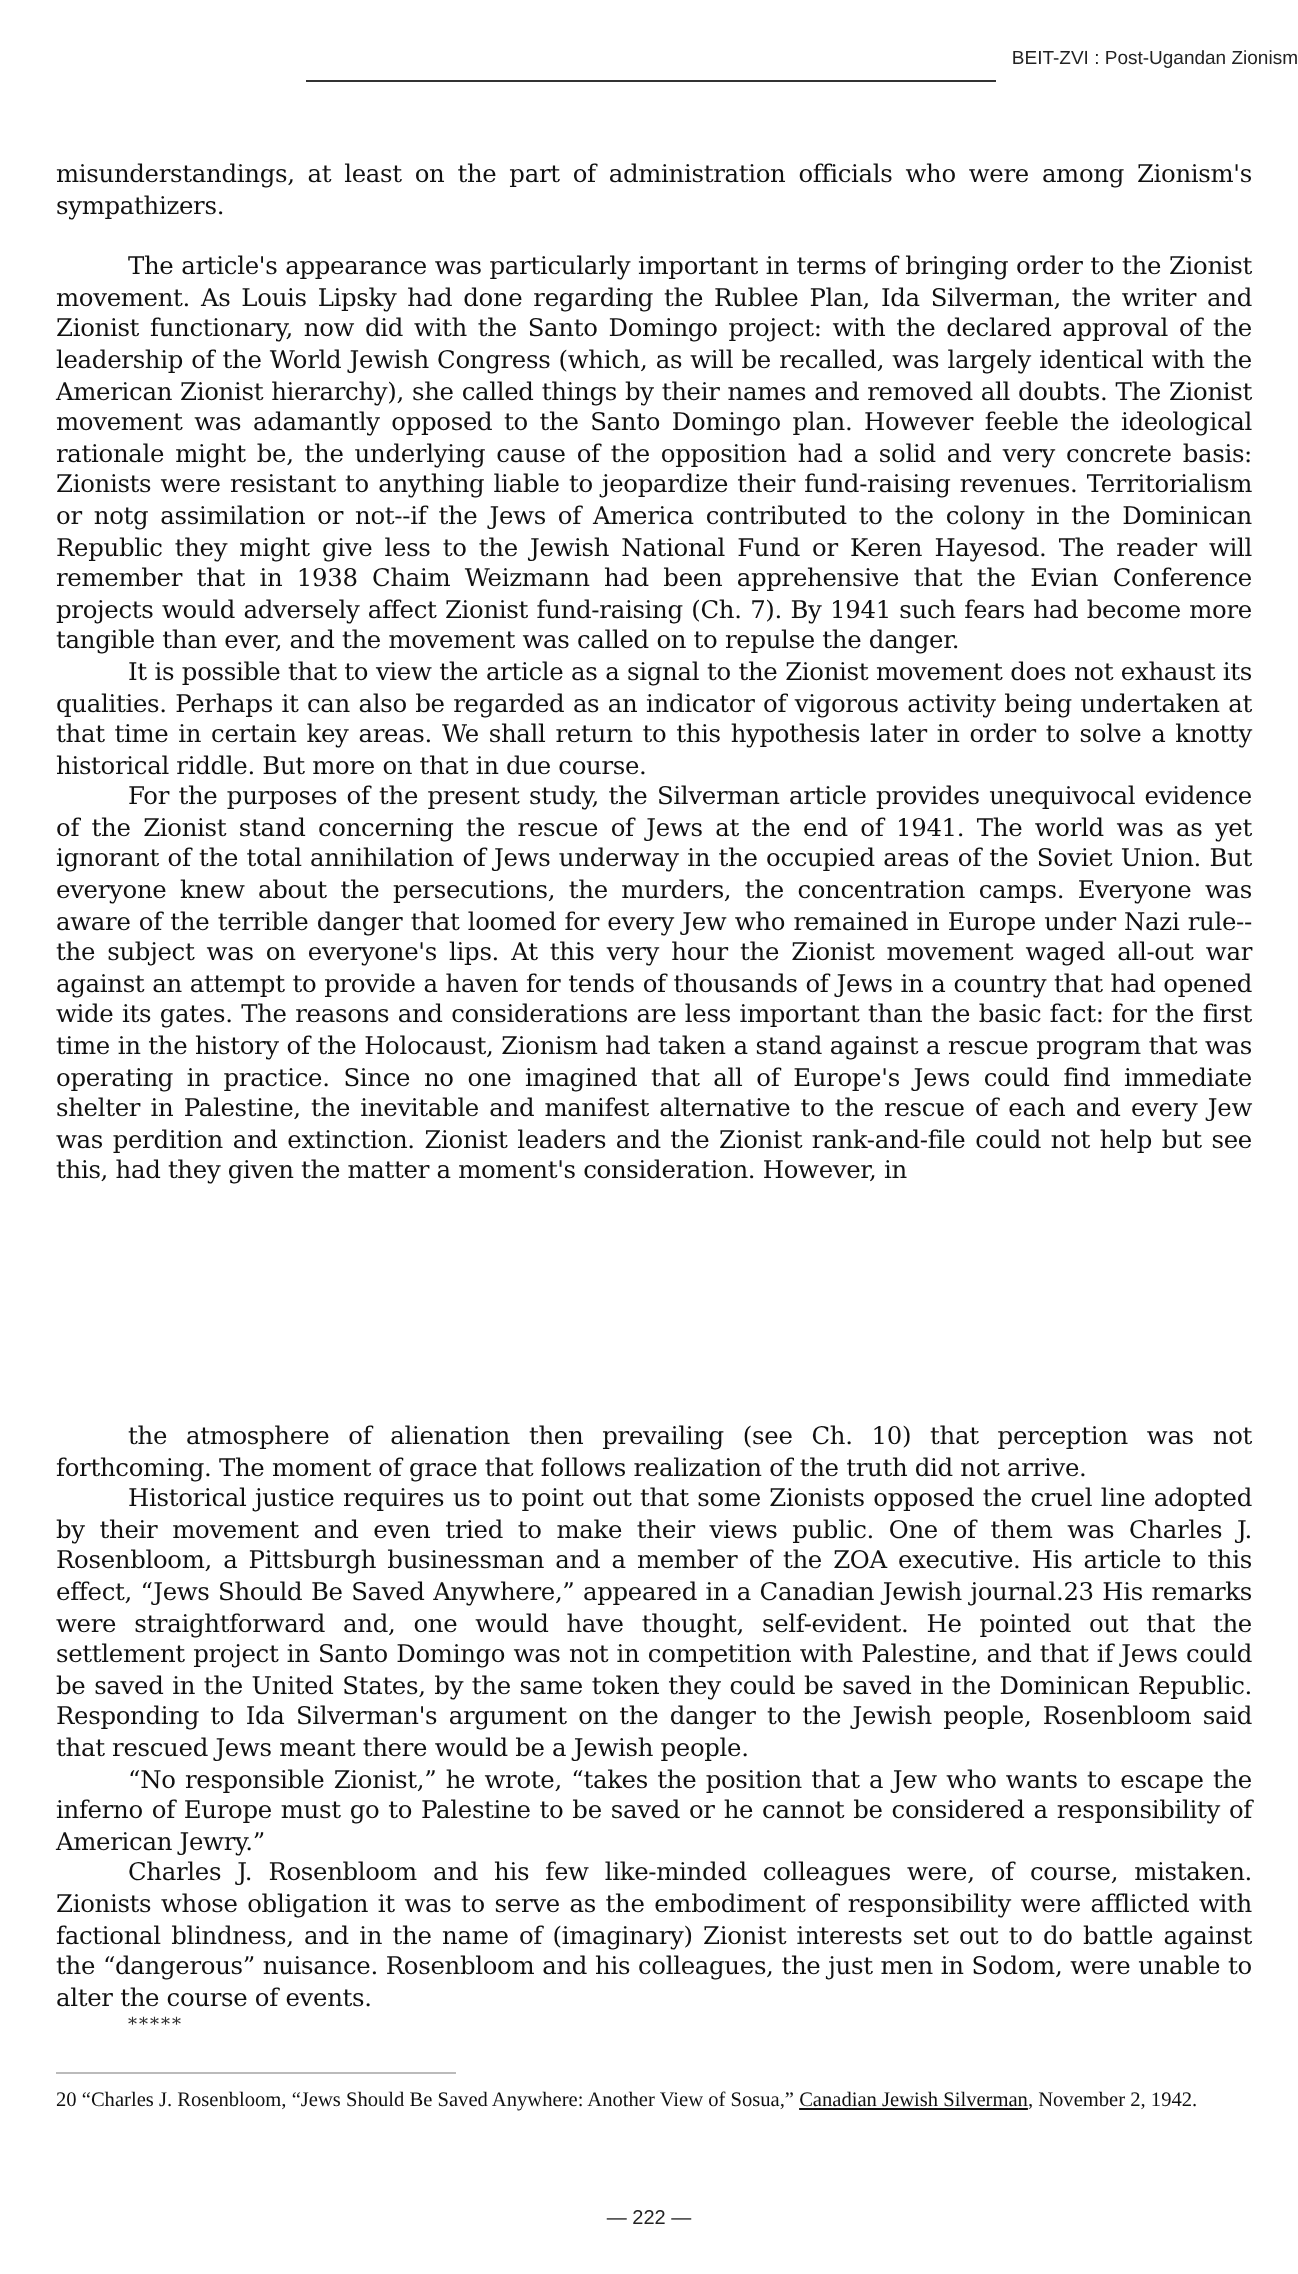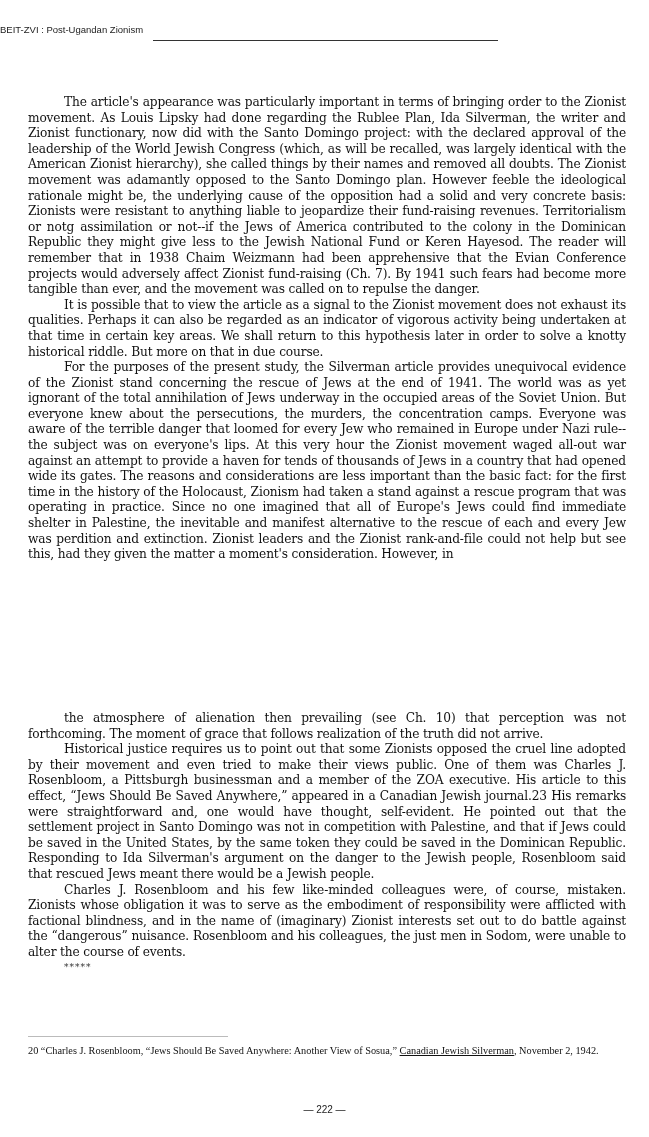--- a/index.html
+++ b/index.html
@@ -1,18 +1,18 @@
 <!DOCTYPE html>
 <html><head>
 <meta charset="utf-8">
 <style>
   html, body { margin: 0; padding: 0; background: #ffffff; }
   body { width: 649px; height: 1137px; position: relative; overflow: hidden; color: #111; }
   .header {
-    position: absolute; left: 0; top: 24px; width: 649px; text-align: left;
+    position: absolute; left: 0; top: 24px; width: 649px; text-align: right;
     font-family: "Liberation Sans", sans-serif; font-size: 9.5px; color: #222;
   }
   .header-rule {
     position: absolute; left: 153px; top: 40px; width: 345px; height: 0;
     border-top: 1px solid #333;
   }
   .body-text {
     position: absolute; left: 28px; width: 598px;
     font-family: "DejaVu Serif", serif; font-size: 12.2px; line-height: 15.6px;
     text-align: justify; letter-spacing: -0.15px;
@@ -37,28 +37,30 @@
     font-family: "Liberation Sans", sans-serif; font-size: 10px; color: #222;
   }
 </style>
 </head>
 <body>
 
 <div class="header">BEIT-ZVI : Post-Ugandan Zionism</div>
 <div class="header-rule"></div>
 
 <div class="body-text block1">
+  <p>misunderstandings, at least on the part of administration officials who were among Zionism's sympathizers.</p>
   <p class="indent gap">The article's appearance was particularly important in terms of bringing order to the Zionist movement. As Louis Lipsky had done regarding the Rublee Plan, Ida Silverman, the writer and Zionist functionary, now did with the Santo Domingo project: with the declared approval of the leadership of the World Jewish Congress (which, as will be recalled, was largely identical with the American Zionist hierarchy), she called things by their names and removed all doubts. The Zionist movement was adamantly opposed to the Santo Domingo plan. However feeble the ideological rationale might be, the underlying cause of the opposition had a solid and very concrete basis: Zionists were resistant to anything liable to jeopardize their fund-raising revenues. Territorialism or notg assimilation or not--if the Jews of America contributed to the colony in the Dominican Republic they might give less to the Jewish National Fund or Keren Hayesod. The reader will remember that in 1938 Chaim Weizmann had been apprehensive that the Evian Conference projects would adversely affect Zionist fund-raising (Ch. 7). By 1941 such fears had become more tangible than ever, and the movement was called on to repulse the danger.</p>
   <p class="indent">It is possible that to view the article as a signal to the Zionist movement does not exhaust its qualities. Perhaps it can also be regarded as an indicator of vigorous activity being undertaken at that time in certain key areas. We shall return to this hypothesis later in order to solve a knotty historical riddle. But more on that in due course.</p>
   <p class="indent">For the purposes of the present study, the Silverman article provides unequivocal evidence of the Zionist stand concerning the rescue of Jews at the end of 1941. The world was as yet ignorant of the total annihilation of Jews underway in the occupied areas of the Soviet Union. But everyone knew about the persecutions, the murders, the concentration camps. Everyone was aware of the terrible danger that loomed for every Jew who remained in Europe under Nazi rule--the subject was on everyone's lips. At this very hour the Zionist movement waged all-out war against an attempt to provide a haven for tends of thousands of Jews in a country that had opened wide its gates. The reasons and considerations are less important than the basic fact: for the first time in the history of the Holocaust, Zionism had taken a stand against a rescue program that was operating in practice. Since no one imagined that all of Europe's Jews could find immediate shelter in Palestine, the inevitable and manifest alternative to the rescue of each and every Jew was perdition and extinction. Zionist leaders and the Zionist rank-and-file could not help but see this, had they given the matter a moment's consideration. However, in</p>
 </div>
 
 <div class="body-text block2">
   <p class="indent">the atmosphere of alienation then prevailing (see Ch. 10) that perception was not forthcoming. The moment of grace that follows realization of the truth did not arrive.</p>
   <p class="indent">Historical justice requires us to point out that some Zionists opposed the cruel line adopted by their movement and even tried to make their views public. One of them was Charles J. Rosenbloom, a Pittsburgh businessman and a member of the ZOA executive. His article to this effect, “Jews Should Be Saved Anywhere,” appeared in a Canadian Jewish journal.23 His remarks were straightforward and, one would have thought, self-evident. He pointed out that the settlement project in Santo Domingo was not in competition with Palestine, and that if Jews could be saved in the United States, by the same token they could be saved in the Dominican Republic. Responding to Ida Silverman's argument on the danger to the Jewish people, Rosenbloom said that rescued Jews meant there would be a Jewish people.</p>
+  <p class="indent">“No responsible Zionist,” he wrote, “takes the position that a Jew who wants to escape the inferno of Europe must go to Palestine to be saved or he cannot be considered a responsibility of American Jewry.”</p>
   <p class="indent">Charles J. Rosenbloom and his few like-minded colleagues were, of course, mistaken. Zionists whose obligation it was to serve as the embodiment of responsibility were afflicted with factional blindness, and in the name of (imaginary) Zionist interests set out to do battle against the “dangerous” nuisance. Rosenbloom and his colleagues, the just men in Sodom, were unable to alter the course of events.</p>
   <p class="stars">*****</p>
 </div>
 
 <div class="footnote-rule"></div>
 <div class="footnote"><span>20 “Charles J. Rosenbloom, “Jews Should Be Saved Anywhere: Another View of Sosua,” </span><span class="u">Canadian Jewish Silverman</span><span>, November 2, 1942.</span></div>
 
 <div class="page-number">—   222   —</div>
 
 </body></html>

